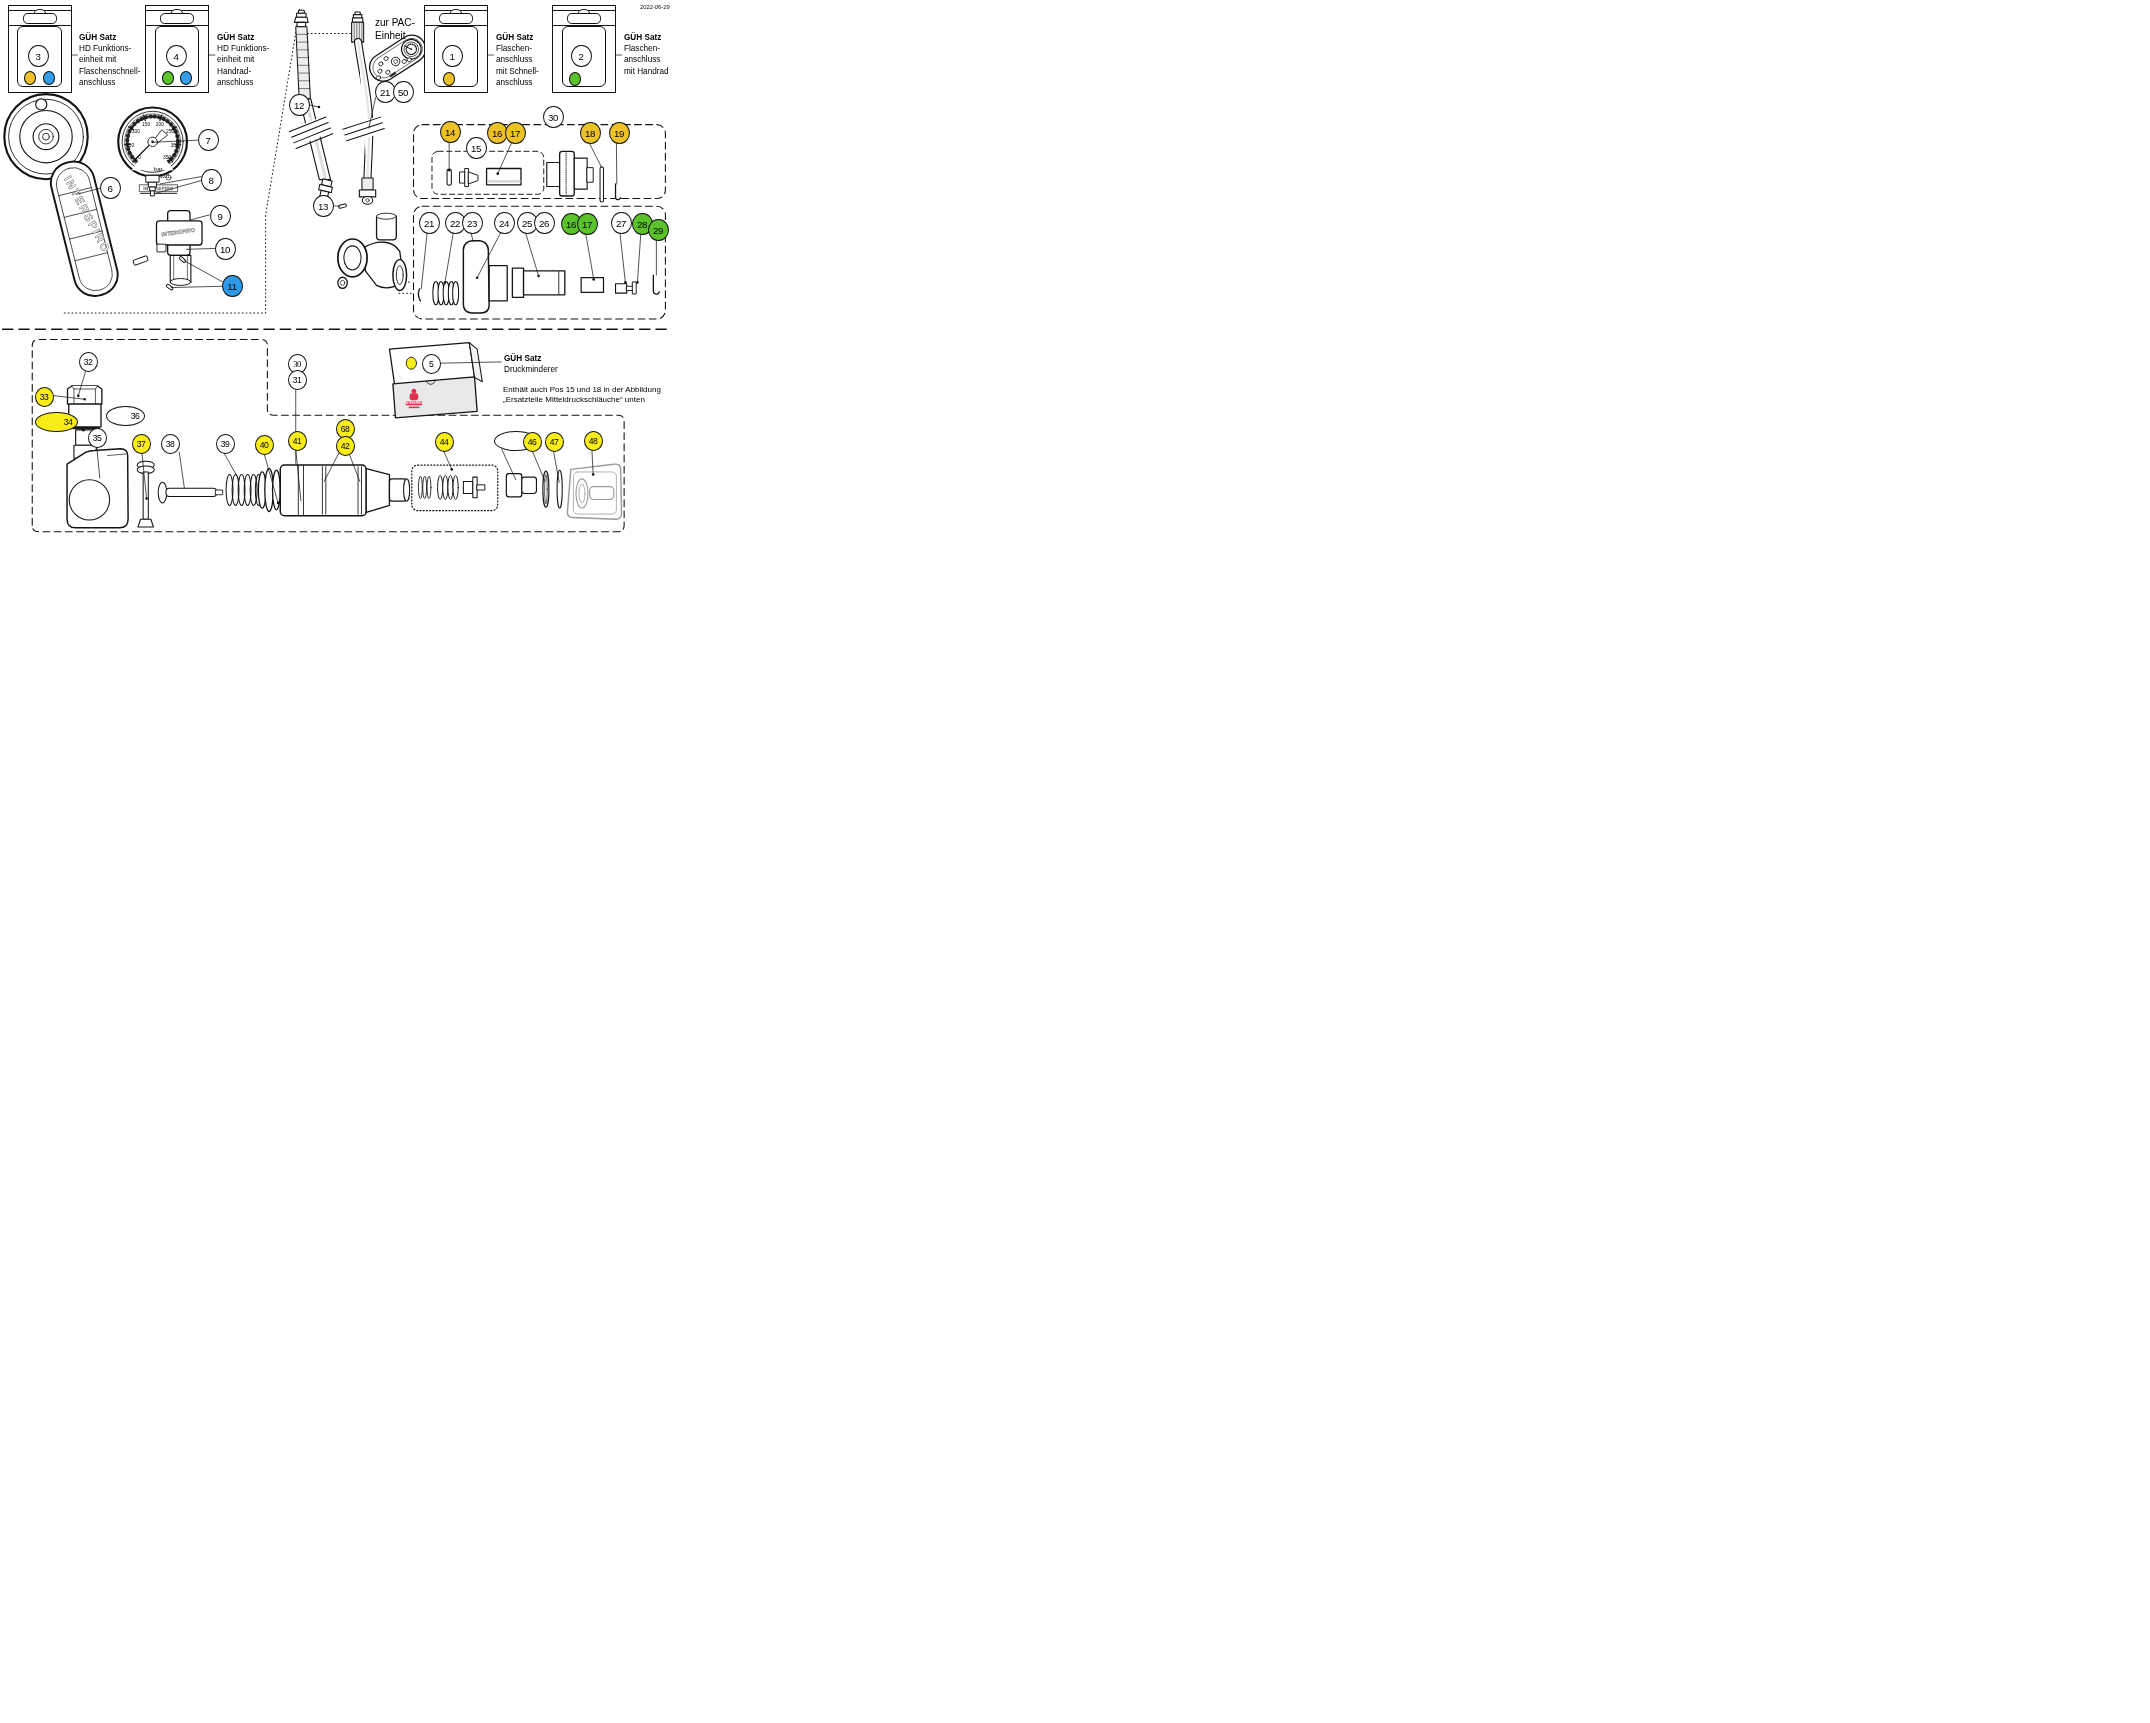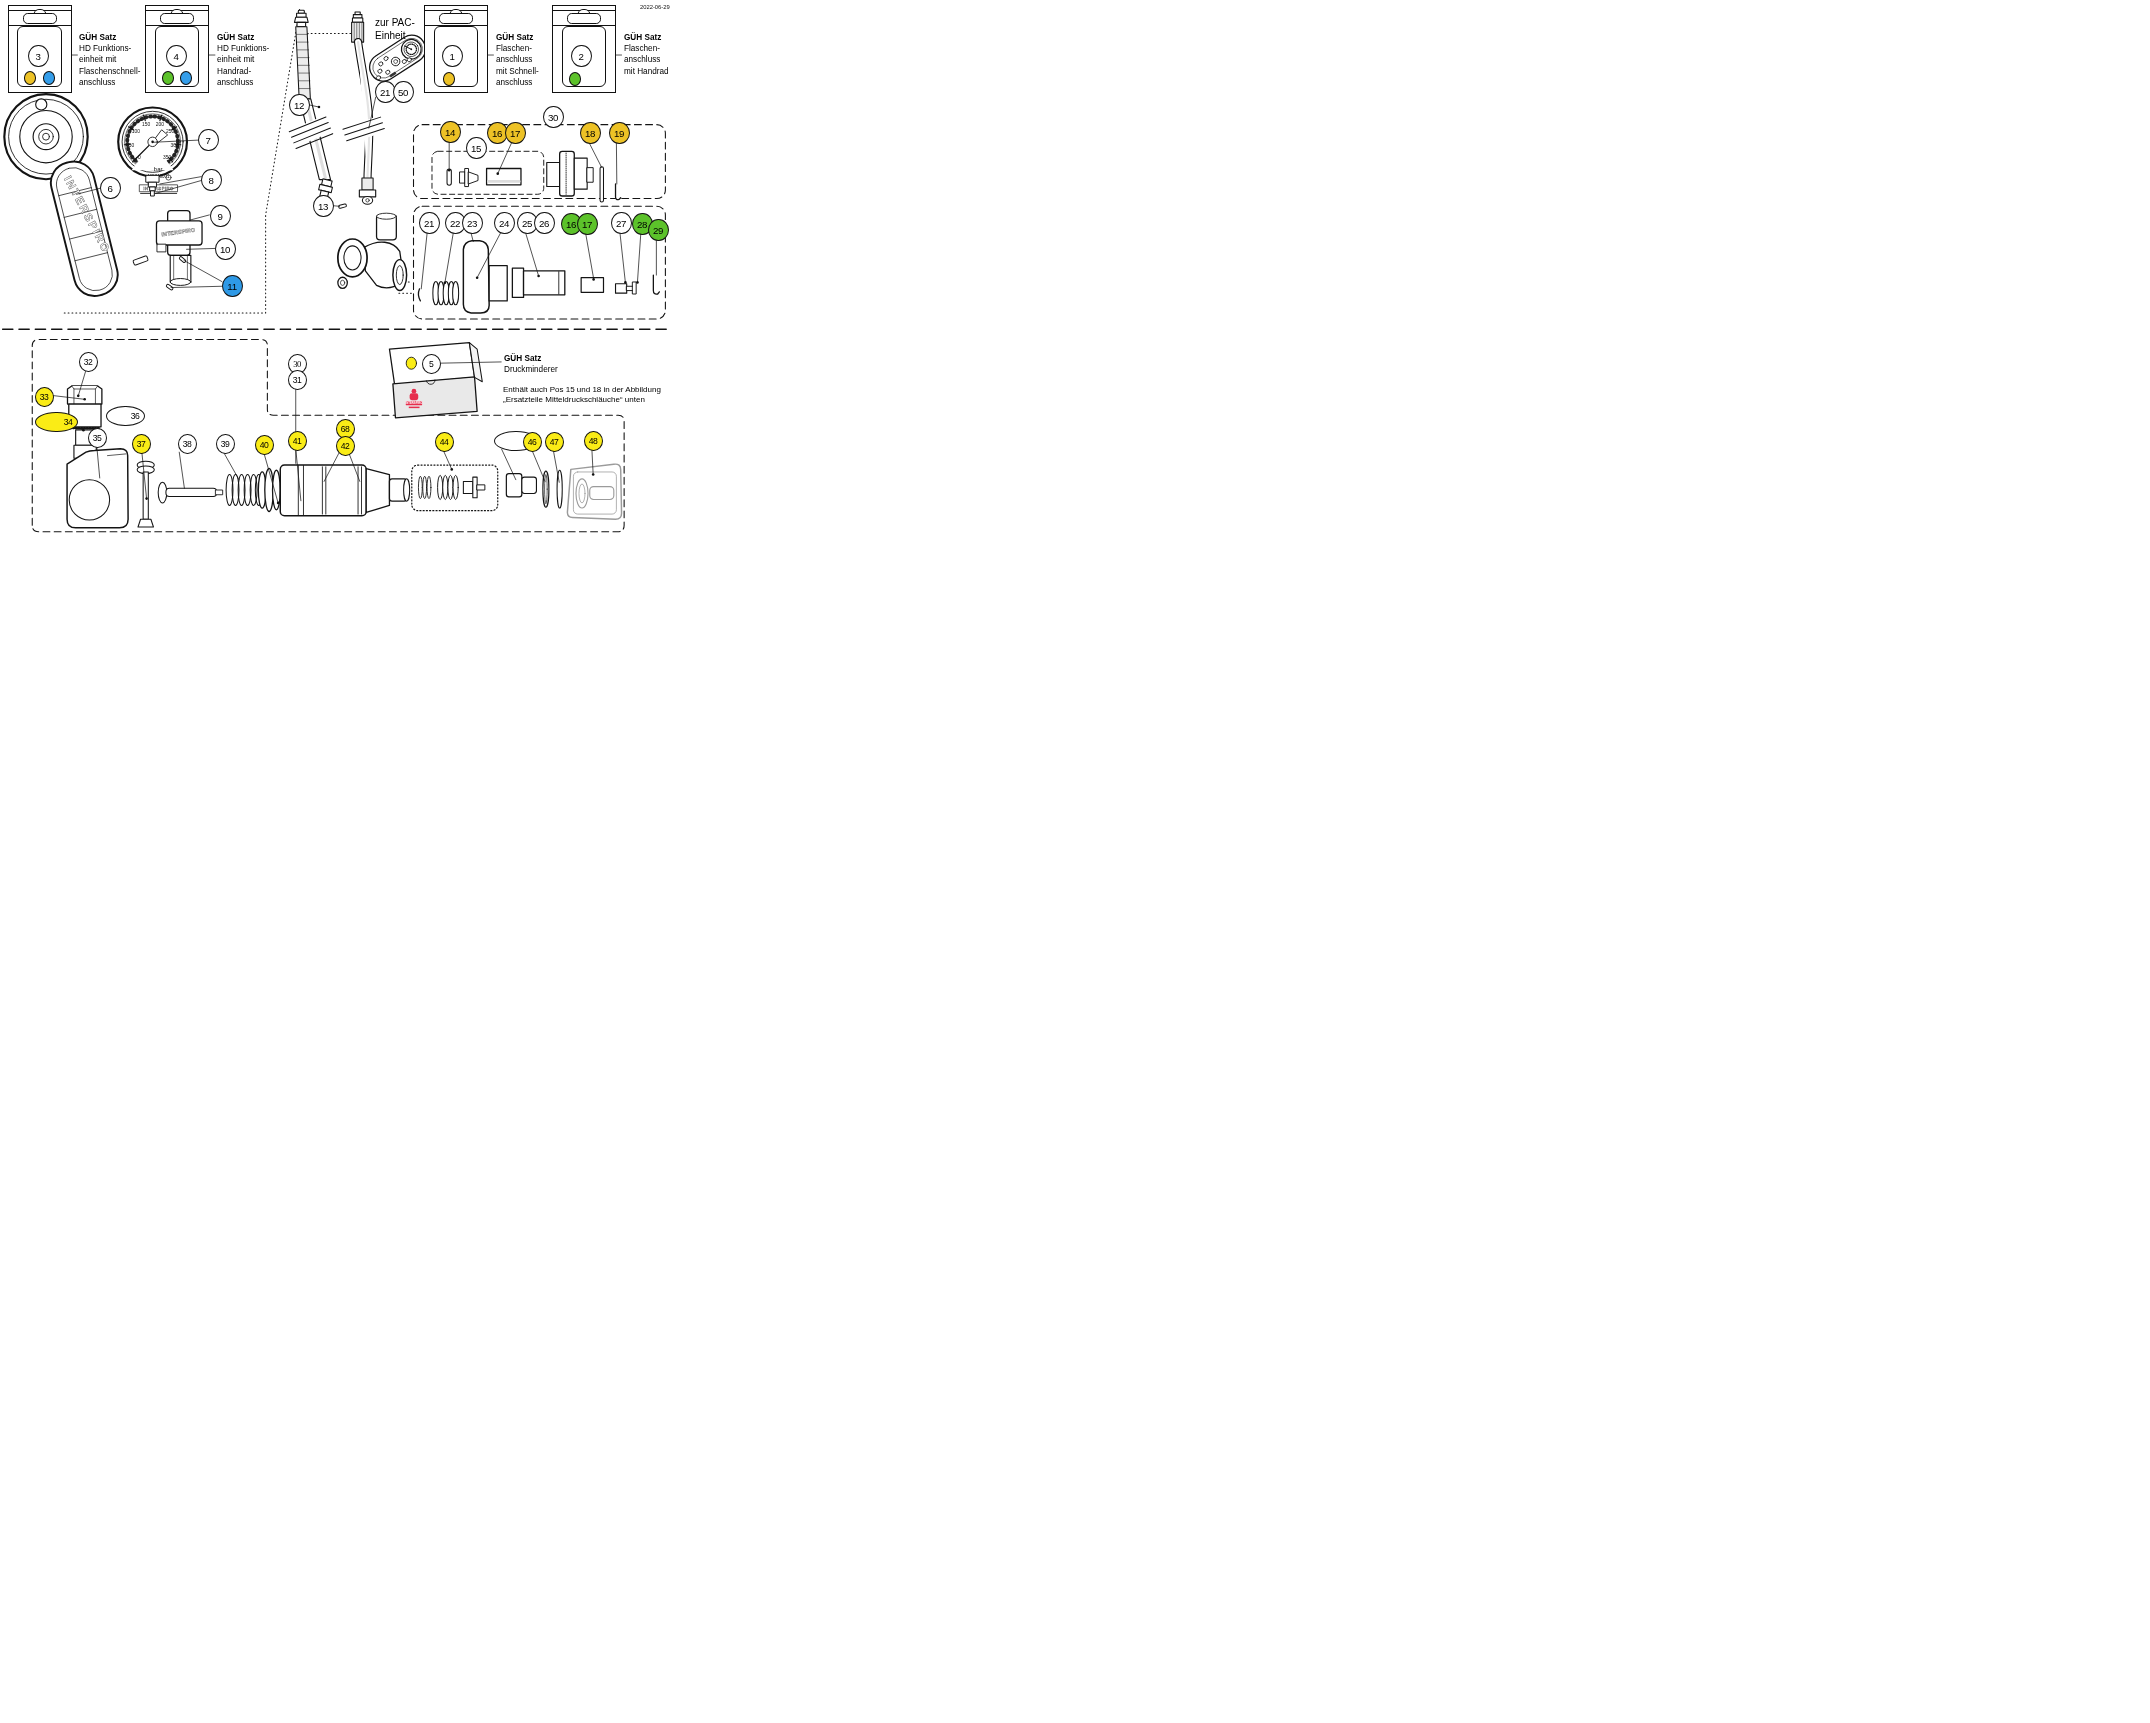--- a/index.html
+++ b/index.html
@@ -559,21 +559,21 @@
       <div class="callout c-green" style="left: 657px; top: 229px;">29</div>
       <div class="callout c-white sm" style="left: 296px; top: 363px; font-family: Liberation Serif, serif;">30</div>
       <div class="callout c-white sm" style="left: 296px; top: 379px;">31</div>
       <div class="callout c-white sm" style="left: 430px; top: 363px;">5</div>
       <div class="callout c-white sm" style="left: 87px; top: 361px; text-align: center;">32</div>
       <div class="callout c-yellow sm" style="left: 43px; top: 396px;">33</div>
       <div class="callout c-yellow sm" style="left: 43px; top: 421px; padding-left: 24px;">34</div>
       <div class="callout c-white sm" style="left: 96px; top: 437px;">35</div>
       <div class="callout c-white sm" style="left: 114px; top: 415px; padding-left: 20px;">36</div>
       <div class="callout c-yellow sm" style="left: 140px; top: 443px;">37</div>
-      <div class="callout c-white sm" style="left: 186px; top: 443px;">38</div>
+      <div class="callout c-white sm" style="left: 169px; top: 443px;">38</div>
       <div class="callout c-white sm" style="left: 224px; top: 443px;">39</div>
       <div class="callout c-yellow sm" style="left: 263px; top: 444px;">40</div>
       <div class="callout c-yellow sm" style="left: 296px; top: 440px;">41</div>
       <div class="callout c-yellow sm" style="left: 344px; top: 428px;">68</div>
       <div class="callout c-yellow sm" style="left: 344px; top: 445px;">42</div>
       <div class="callout c-yellow sm" style="left: 443px; top: 441px;">44</div>
       <div class="callout c-white sm" style="left: 502px; top: 440px; padding-left: 25px;">45</div>
       <div class="callout c-yellow sm" style="left: 531px; top: 441px;">46</div>
       <div class="callout c-yellow sm" style="left: 553px; top: 441px;">47</div>
       <div class="callout c-yellow sm" style="left: 592px; top: 440px;">48</div>

